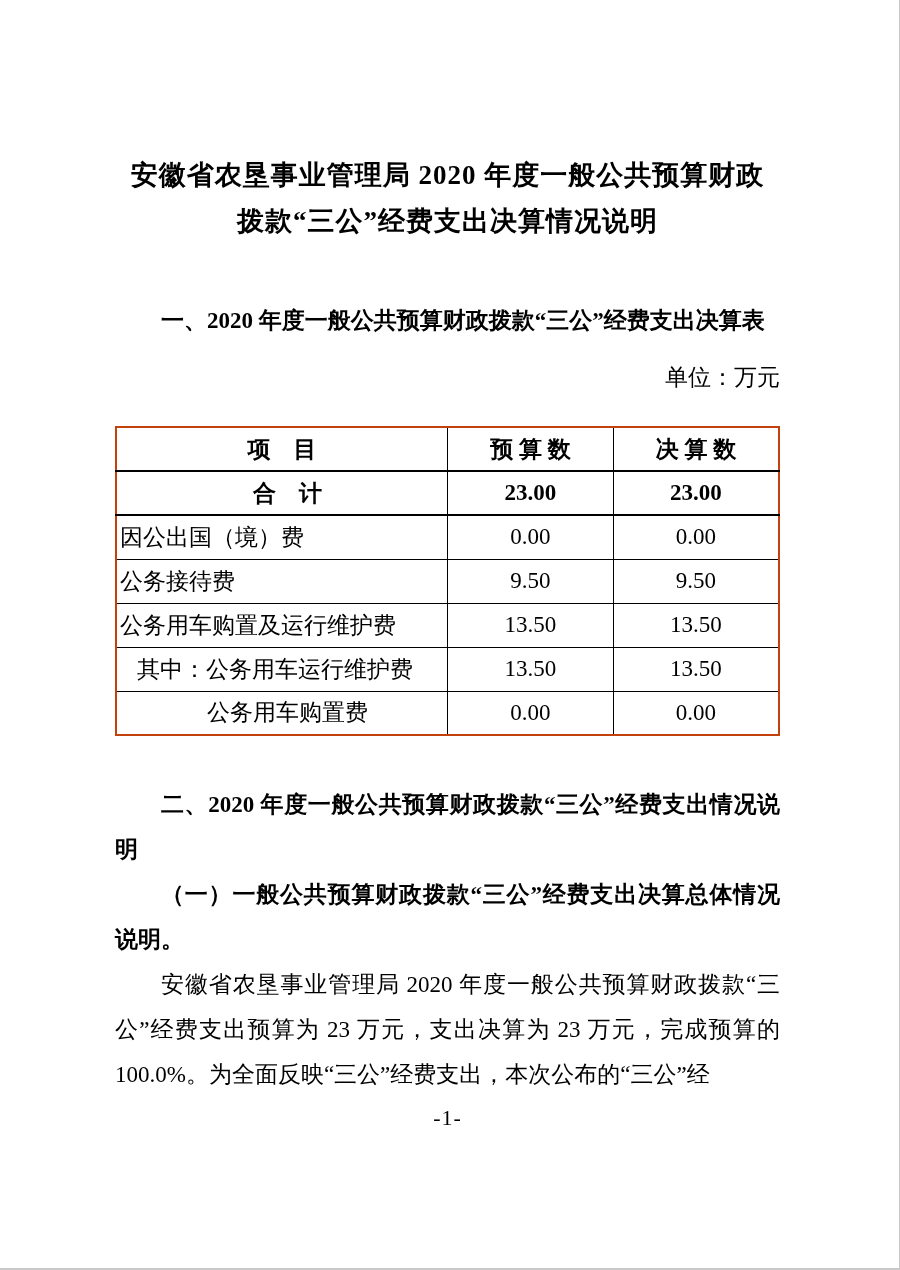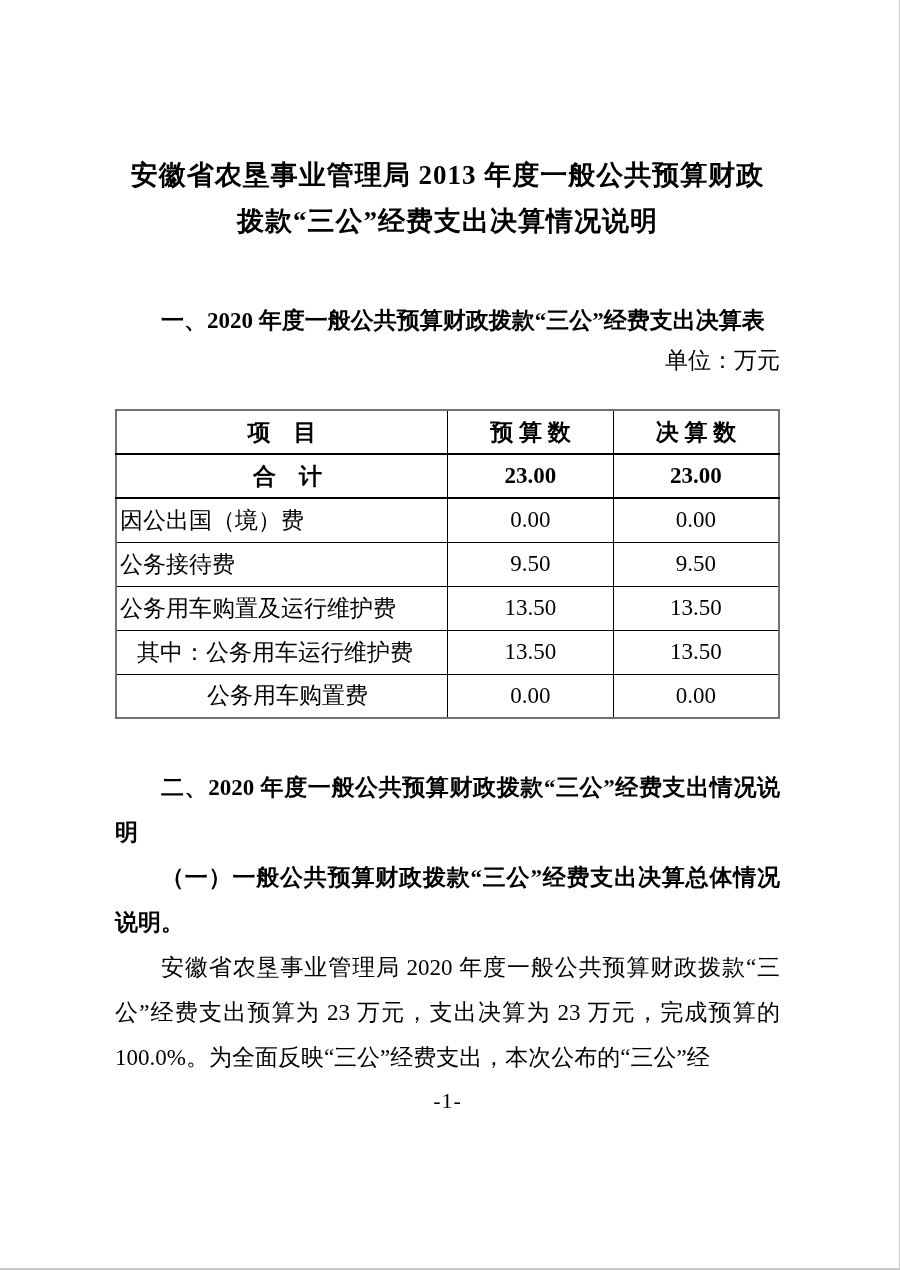--- a/index.html
+++ b/index.html
@@ -33,28 +33,28 @@
     font-size: 23px;
     line-height: 45px;
     text-align: justify;
     text-indent: 2em;
   }
   .sec1 { margin-top: 54px; }
   .unit-label {
     text-align: right;
     font-size: 23px;
     line-height: 32px;
-    margin-top: 2px;
+    margin-top: 19px;
   }
   table.budget {
     width: 100%;
     border-collapse: collapse;
     table-layout: fixed;
     margin-top: 32px;
-    border: 2px solid #737373;
+    border: 2px solid #c2410c;
   }
   table.budget col.c-item { width: 50%; }
   table.budget col.c-num  { width: 25%; }
   table.budget th, table.budget td {
     border: 1px solid #000;
     height: 44px;
     font-size: 23px;
     vertical-align: middle;
     overflow: hidden;
     white-space: nowrap;
@@ -83,21 +83,21 @@
     letter-spacing: 1px;
   }
 </style>
 </head>
 <body>
 
 <div class="page">
   <div class="content">
 
     <h1 class="doc-title">
-      <span>安徽省农垦事业管理局 2013 年度一般公共预算财政</span><br>
+      <span>安徽省农垦事业管理局 2020 年度一般公共预算财政</span><br>
       <span>拨款“三公”经费支出决算情况说明</span>
     </h1>
 
     <p class="h-sec sec1">一、2020 年度一般公共预算财政拨款“三公”经费支出决算表</p>
 
     <div class="unit-label">单位：万元</div>
 
     <table class="budget">
       <colgroup>
         <col class="c-item">

